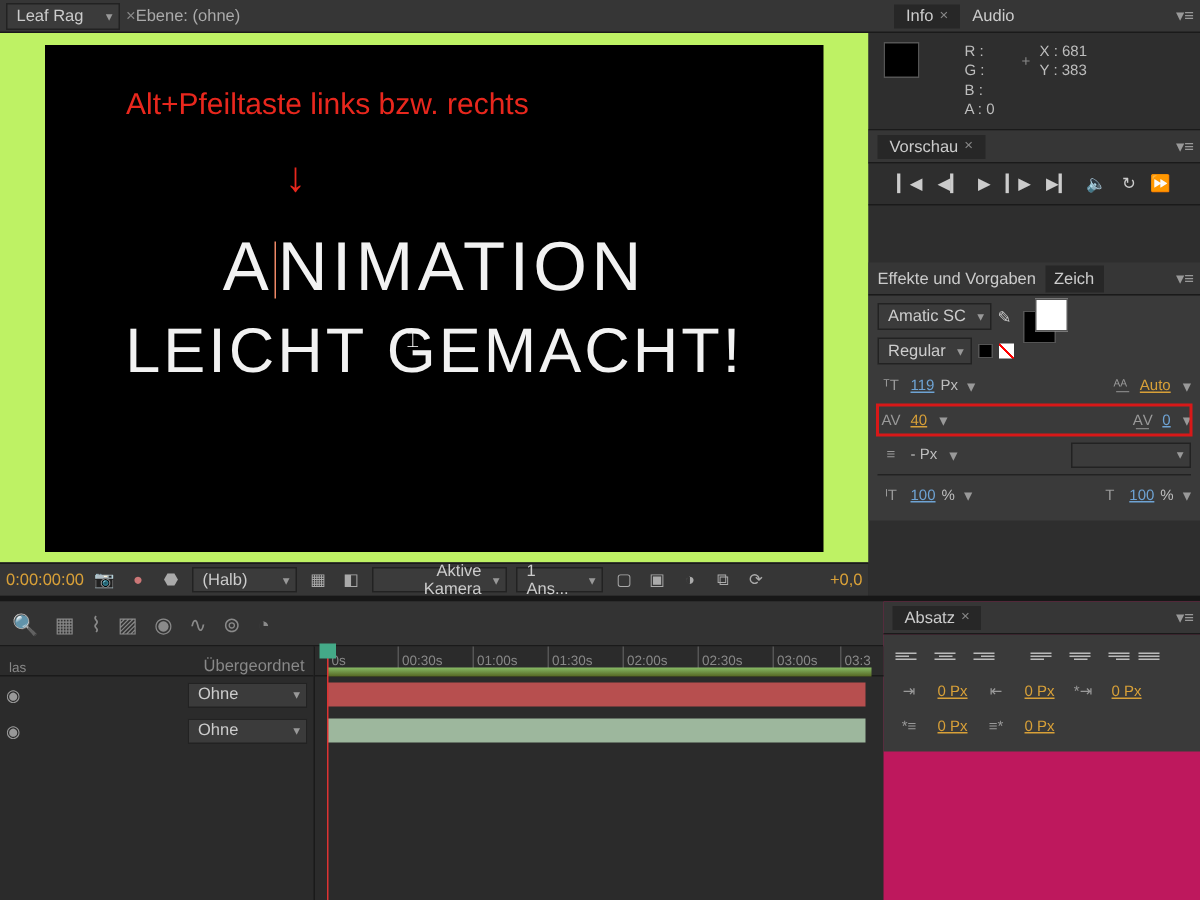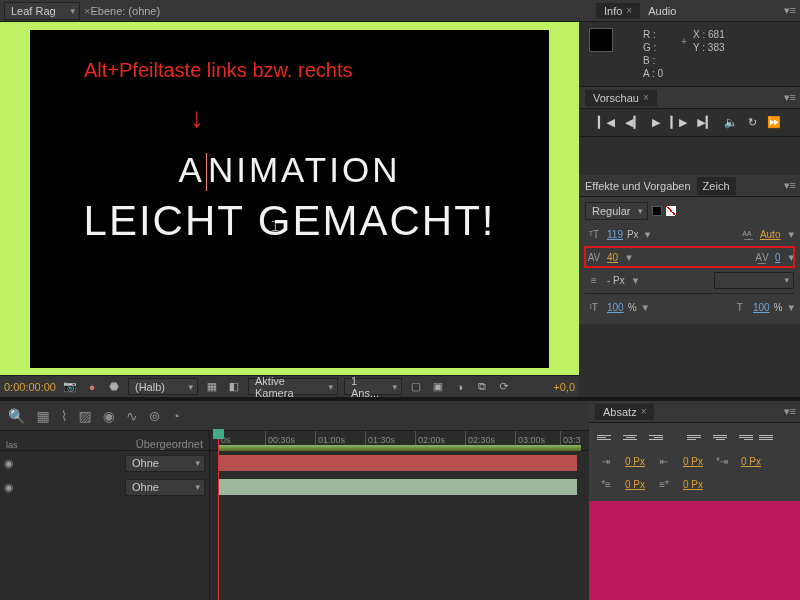--- a/index.html
+++ b/index.html
@@ -18,21 +18,21 @@
   .dropdown.small { height: 17px; }
   .dropdown::after { content: "▾"; position: absolute; right: 4px; color: #999; font-size: 9px; }
 
   .main-area { display: flex; }
   .composition-view { width: 579px; height: 375px; background: #232323; display:flex; flex-direction:column; }
   .render-area { flex:1; display:flex; align-items:center; justify-content:center; background:#bef264; }
   .stage { width: 519px; height: 338px; background:#000; position:relative; }
   .annotation { position:absolute; top:29px; left:54px; color:#e8271d; font-size:20px; font-family:"Segoe UI", sans-serif; }
   .arrow { position:absolute; top:72px; left:160px; color:#e8271d; font-size:28px; }
   .stage-text { position:absolute; left:0; right:0; top:120px; text-align:center; color:#f2f2f2; font-family:"Georgia", serif; }
-  .stage-line1 { font-size:35px; letter-spacing:3px; }
+  .stage-line1 { font-size:46px; letter-spacing:3px; }
   .stage-line2 { font-size:42px; letter-spacing:2px; margin-top:6px; }
   .text-cursor { display:inline-block; width:1px; height:38px; background:#e86; vertical-align:middle; margin:0 1px; }
   .ibeam { position:absolute; top:188px; left:241px; color:#fff; font-size:14px; }
 
   .comp-footer { height: 22px; background:#363636; display:flex; align-items:center; gap:6px; padding:0 4px; color:#999; border-top:1px solid #1a1a1a; font-size:10px; }
   .comp-footer .icon-btn { width:16px; height:16px; display:flex; align-items:center; justify-content:center; color:#aaa; }
 
   .right-col { width: 221px; background:#2e2e2e; }
   .info-body { padding:6px 10px; display:flex; gap:30px; border-bottom:1px solid #1a1a1a; }
   .info-body .swatch-lg { width:24px; height:24px; background:#000; border:1px solid #555; }
@@ -119,21 +119,21 @@
     <div class="comp-footer">
       <span style="color:#d8a038;">0:00:00:00</span>
       <span class="icon-btn">📷</span>
       <span class="icon-btn" style="color:#c77;">●</span>
       <span class="icon-btn">⬣</span>
       <div class="dropdown small" style="width:70px;">
           <span>(Halb)</span>
         </div>
       <span class="icon-btn">▦</span>
       <span class="icon-btn">◧</span>
-      <div class="dropdown small" style="width:90px;">
+      <div class="dropdown small" style="width:90px;text-align:right;">
           <span>Aktive Kamera</span>
         </div>
       <div class="dropdown small" style="width:58px;">
           <span>1 Ans...</span>
         </div>
       <span class="icon-btn">▢</span>
       <span class="icon-btn">▣</span>
       <span class="icon-btn">◑</span>
       <span class="icon-btn">⧉</span>
       <span class="icon-btn">⟳</span>
@@ -175,20 +175,30 @@
       <span class="pv-btn">⏩</span>
     </div>
 
     <div class="panel-header effects-row">
       <div class="etab"><span>Effekte und Vorgaben</span></div>
       <div class="etab active"><span>Zeich</span></div>
       <div class="opt-menu">▾≡</div>
     </div>
 
     <div class="char-body">
+      <div class="char-row">
+        <div class="dropdown full">
+            <span>Amatic SC</span>
+          </div>
+        <span style="color:#ccc;">✎</span>
+        <div class="swatch-stack" style="margin-top:8px;">
+          <div class="sw-bg"></div>
+            <div class="sw-fg"></div>
+        </div>
+      </div>
       <div class="char-row">
         <div class="dropdown full">
             <span>Regular</span>
           </div>
         <span style="width:10px; height:10px; background:#000; border:1px solid #555;"></span>
         <span style="width:10px; height:10px; background:linear-gradient(45deg,#fff 45%,red 45%,red 55%,#fff 55%);"></span>
       </div>
       <div class="char-row">
         <span class="char-icon">⁠ᵀT</span>
         <span class="val-link">119</span>

